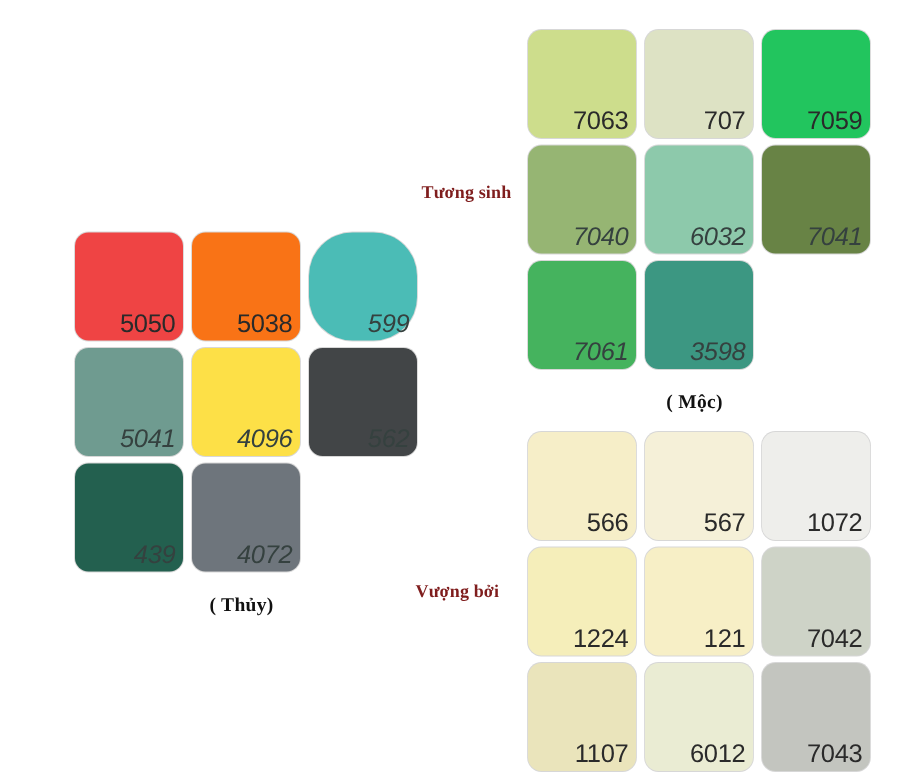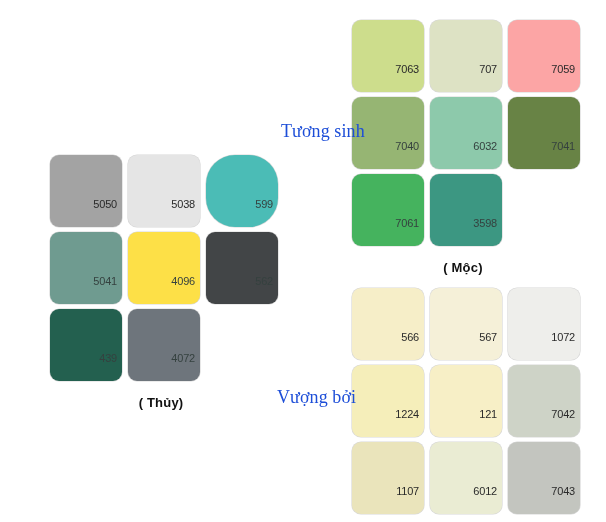--- a/index.html
+++ b/index.html
@@ -32,47 +32,47 @@
     row-gap: 5px;
   }
   .swatch {
     position: relative;
     border-radius: 9px;
     box-shadow: 0 0 0 0.6px rgba(140,140,140,0.35);
   }
   .swatch-code {
     position: absolute;
     right: 5px;
-    bottom: 17px;
+    bottom: 1px;
     font-family: "Liberation Sans", sans-serif;
-    font-size: 11px;
+    font-size: 17px;
     line-height: 1.1;
     color: #1c1c1c;
     letter-spacing: -0.2px;
     white-space: nowrap;
   }
   .swatch-code.light { color: #2a2a2a; }
-  .swatch-code.dark  { color: #35413f; }
+  .swatch-code.dark  { color: #35413f; font-style: italic; }
 
   .caption {
     text-align: center;
-    font-family: Liberation Sans, sans-serif;
+    font-family: Liberation Serif, serif;
     font-weight: bold;
     font-size: 13px;
     color: #111111;
     margin-top: 14px;
     letter-spacing: 0.2px;
   }
 
   .side-label {
     position: absolute;
     font-family: "Liberation Serif", serif;
-    font-weight: normal;
-    font-size: 18px;
-    color: #1d4ed8;
+    font-weight: bold;
+    font-size: 12px;
+    color: #7f1d1d;
     white-space: nowrap;
     letter-spacing: 0.1px;
   }
 
   
   #group-thuy   { left: 50px;  top: 155px; }
   #group-moc    { left: 352px; top: 20px;  }
   #group-kim    { left: 352px; top: 288px; }
 
   #label-tuong-sinh { left: 281px; top: 121px; }
@@ -81,24 +81,24 @@
   #group-thuy .caption { width: 222px; }
   #group-moc  .caption { width: 222px; }
 </style>
 </head>
 <body style="background-color: rgb(255, 255, 255);">
 
 <div class="stage">
 
   <div class="group" id="group-thuy">
     <div class="grid">
-      <div class="swatch" style="background-color: #a3a3a3;">
+      <div class="swatch" style="background-color: #ef4444;">
         <span class="swatch-code light">5050</span>
       </div>
-      <div class="swatch" style="background-color: #e5e5e5;">
+      <div class="swatch" style="background-color: #f97316;">
         <span class="swatch-code light">5038</span>
       </div>
       <div class="swatch" style="background-color: rgb(75, 188, 182); border-radius: 29px;">
         <span class="swatch-code dark">599</span>
       </div>
       <div class="swatch" style="background-color: rgb(111, 155, 144);">
         <span class="swatch-code dark">5041</span>
       </div>
       <div class="swatch" style="background-color: #fde047; text-align: center;">
         <span class="swatch-code dark">4096</span>
@@ -117,21 +117,21 @@
   </div>
 
   <div class="group" id="group-moc">
     <div class="grid">
       <div class="swatch" style="background-color: rgb(205, 221, 140);">
         <span class="swatch-code light">7063</span>
       </div>
       <div class="swatch" style="background-color: rgb(221, 226, 196);">
         <span class="swatch-code light">707</span>
       </div>
-      <div class="swatch" style="background-color: #fca5a5;">
+      <div class="swatch" style="background-color: #22c55e;">
         <span class="swatch-code light">7059</span>
       </div>
       <div class="swatch" style="background-color: rgb(150, 181, 115);">
         <span class="swatch-code dark">7040</span>
       </div>
       <div class="swatch" style="background-color: rgb(141, 201, 171);">
         <span class="swatch-code dark">6032</span>
       </div>
       <div class="swatch" style="background-color: rgb(104, 131, 69);">
         <span class="swatch-code dark">7041</span>

